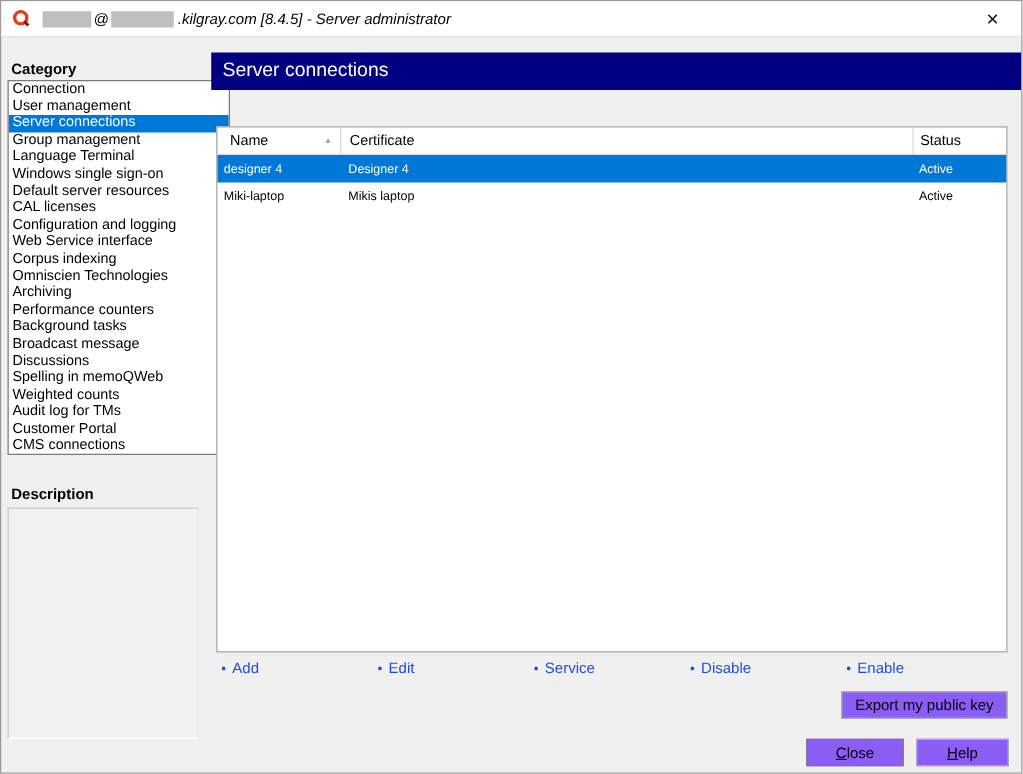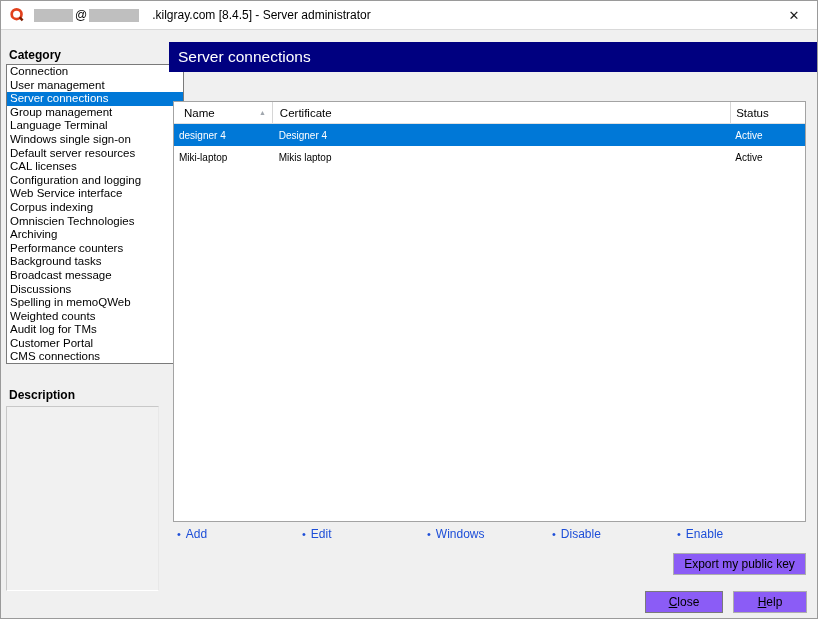--- a/index.html
+++ b/index.html
@@ -17,21 +17,21 @@
     position:absolute; left:0; top:0; width:100%; height:29px;
     background:#ffffff; border-bottom:1px solid #d9d9d9;
     display:flex; align-items:center;
   }
   .app-icon { width:16px; height:16px; margin-left:8px; flex:0 0 auto; }
   .redact { height:13px; background:#bfbfbf; display:inline-block; }
   .redact1 { width:39px; margin-left:9px; }
   .redact2 { width:50px; margin-left:2px; }
   .title-text { font-size:12px; color:#000; white-space:pre; }
   .title-at { margin-left:2px; }
-  .title-rest { margin-left:13px; }
+  .title-rest { margin-left:3px;font-style:italic; }
   .close-x {
     margin-left:auto; width:46px; height:29px; text-align:center;
     font-size:13px; line-height:29px; color:#1a1a1a; cursor:default;
   }
 
   
   .category-label { position:absolute; left:8px; top:47px; font-size:12px; font-weight:bold; }
   .listbox {
     position:absolute; left:5px; top:63px; width:178px; height:300px;
     background:#ffffff; border:1px solid #7a7a7a; overflow:hidden;
@@ -174,21 +174,21 @@
     </div>
   </div>
 
   <div class="link link-add">
     <span class="bullet">•</span><span>Add</span>
   </div>
   <div class="link link-edit">
     <span class="bullet">•</span><span>Edit</span>
   </div>
   <div class="link link-delete">
-    <span class="bullet">•</span><span>Windows</span>
+    <span class="bullet">•</span><span>Service</span>
   </div>
   <div class="link link-disable">
     <span class="bullet">•</span><span>Disable</span>
   </div>
   <div class="link link-enable">
     <span class="bullet">•</span><span>Enable</span>
   </div>
 
   <button class="btn export-btn">Export my public key</button>
   <button class="btn close-btn"><span class="mn">C</span><span>lose</span></button>

